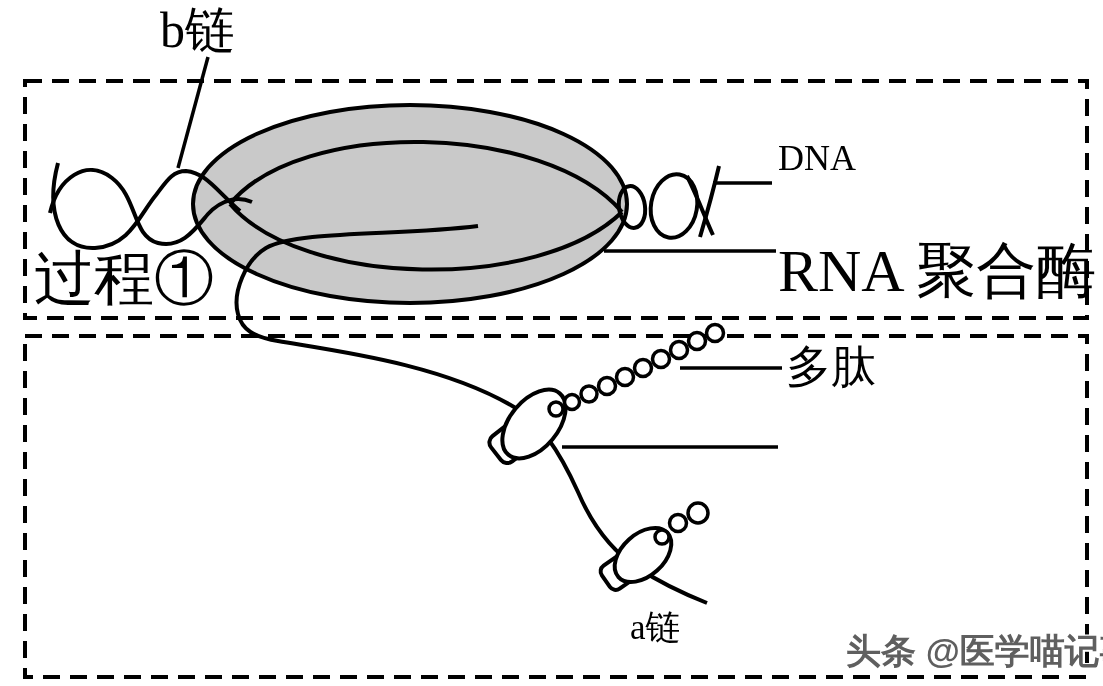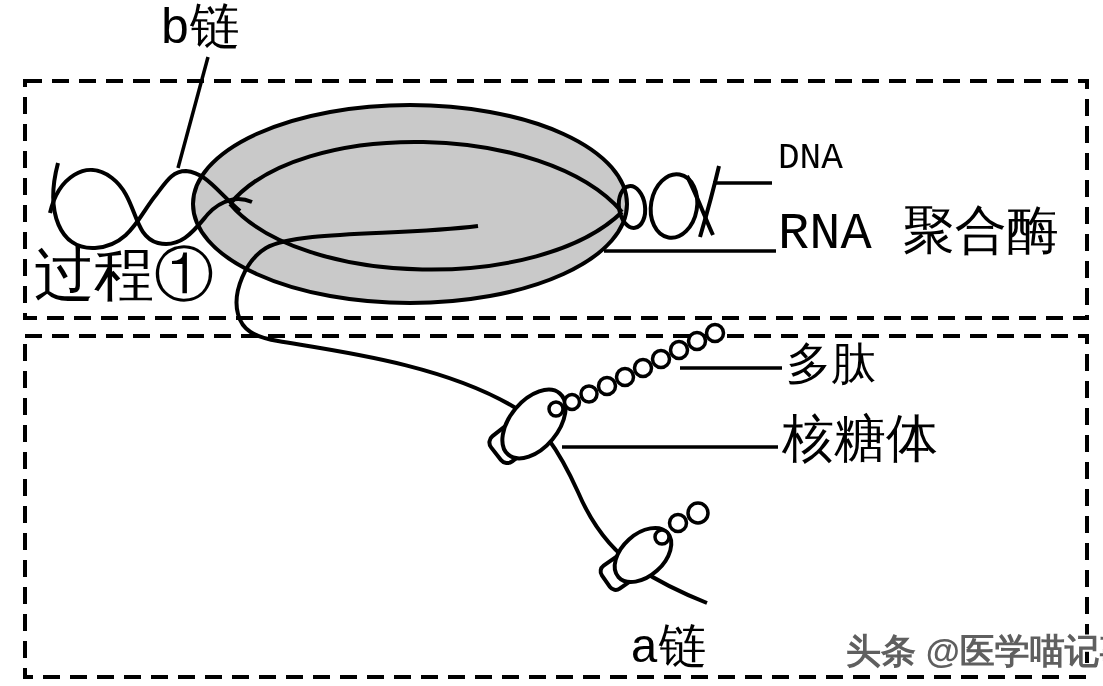--- a/index.html
+++ b/index.html
@@ -9,32 +9,32 @@
     background:#ffffff;
     overflow:hidden;
     font-family:"Liberation Serif","DejaVu Serif",serif;
   }
   .stage svg{position:absolute;left:0;top:0;}
   .lbl{
     position:absolute;
     color:#000;
     white-space:nowrap;
     line-height:1.05;
-    font-family:Liberation Mono, monospace;
+    font-family:Liberation Serif, serif;
     text-align:right;
   }
   .lbl-bchain   {left:160px; top:4px;   font-size:50px;}
   .lbl-process1 {left:34px;  top:248px; font-size:60px;}
   .lbl-process2 {left:36px;  top:590px; font-size:52px;}
   .lbl-gagca    {left:320px; top:258px; font-size:40px; letter-spacing:2px;}
   .lbl-dna      {left:778px; top:140px; font-size:36px;}
-  .lbl-rnapol   {left:778px; top:208px; font-size:52px;}
+  .lbl-rnapol   {left:778px; top:240px; font-size:60px;}
   .lbl-peptide  {left:786px; top:344px; font-size:45px;}
   .lbl-ribosome {left:782px; top:416px; font-size:52px;}
-  .lbl-achain   {left:630px; top:624px; font-size:48px;}
+  .lbl-achain   {left:630px; top:610px; font-size:35px;}
   .watermark{
     position:absolute;
     left:846px; top:628px;
     font-size:35px;
     font-weight:bold;
     font-family:"Liberation Sans","DejaVu Sans",sans-serif;
     color:#5f5f5f;
     text-shadow:2px 2px 0 #ffffff,-1px -1px 0 #ffffff,1px -1px 0 #ffffff,-1px 1px 0 #ffffff;
     white-space:nowrap;
   }
@@ -103,17 +103,16 @@
       <circle cx="678" cy="523" r="8.5"></circle>
       <circle cx="698" cy="513" r="10"></circle>
     </g>
   </svg>
 
   <div class="lbl lbl-bchain">b链</div>
   <div class="lbl lbl-process1">过程①</div>
   <div class="lbl lbl-dna">DNA</div>
   <div class="lbl lbl-rnapol">RNA 聚合酶</div>
   <div class="lbl lbl-peptide">多肽</div>
-  <div class="lbl lbl-ribosome">核糖体</div>
   <div class="lbl lbl-achain">a链</div>
   <div class="watermark">头条 @医学喵记事</div>
 
 </div>
 
 </body></html>

